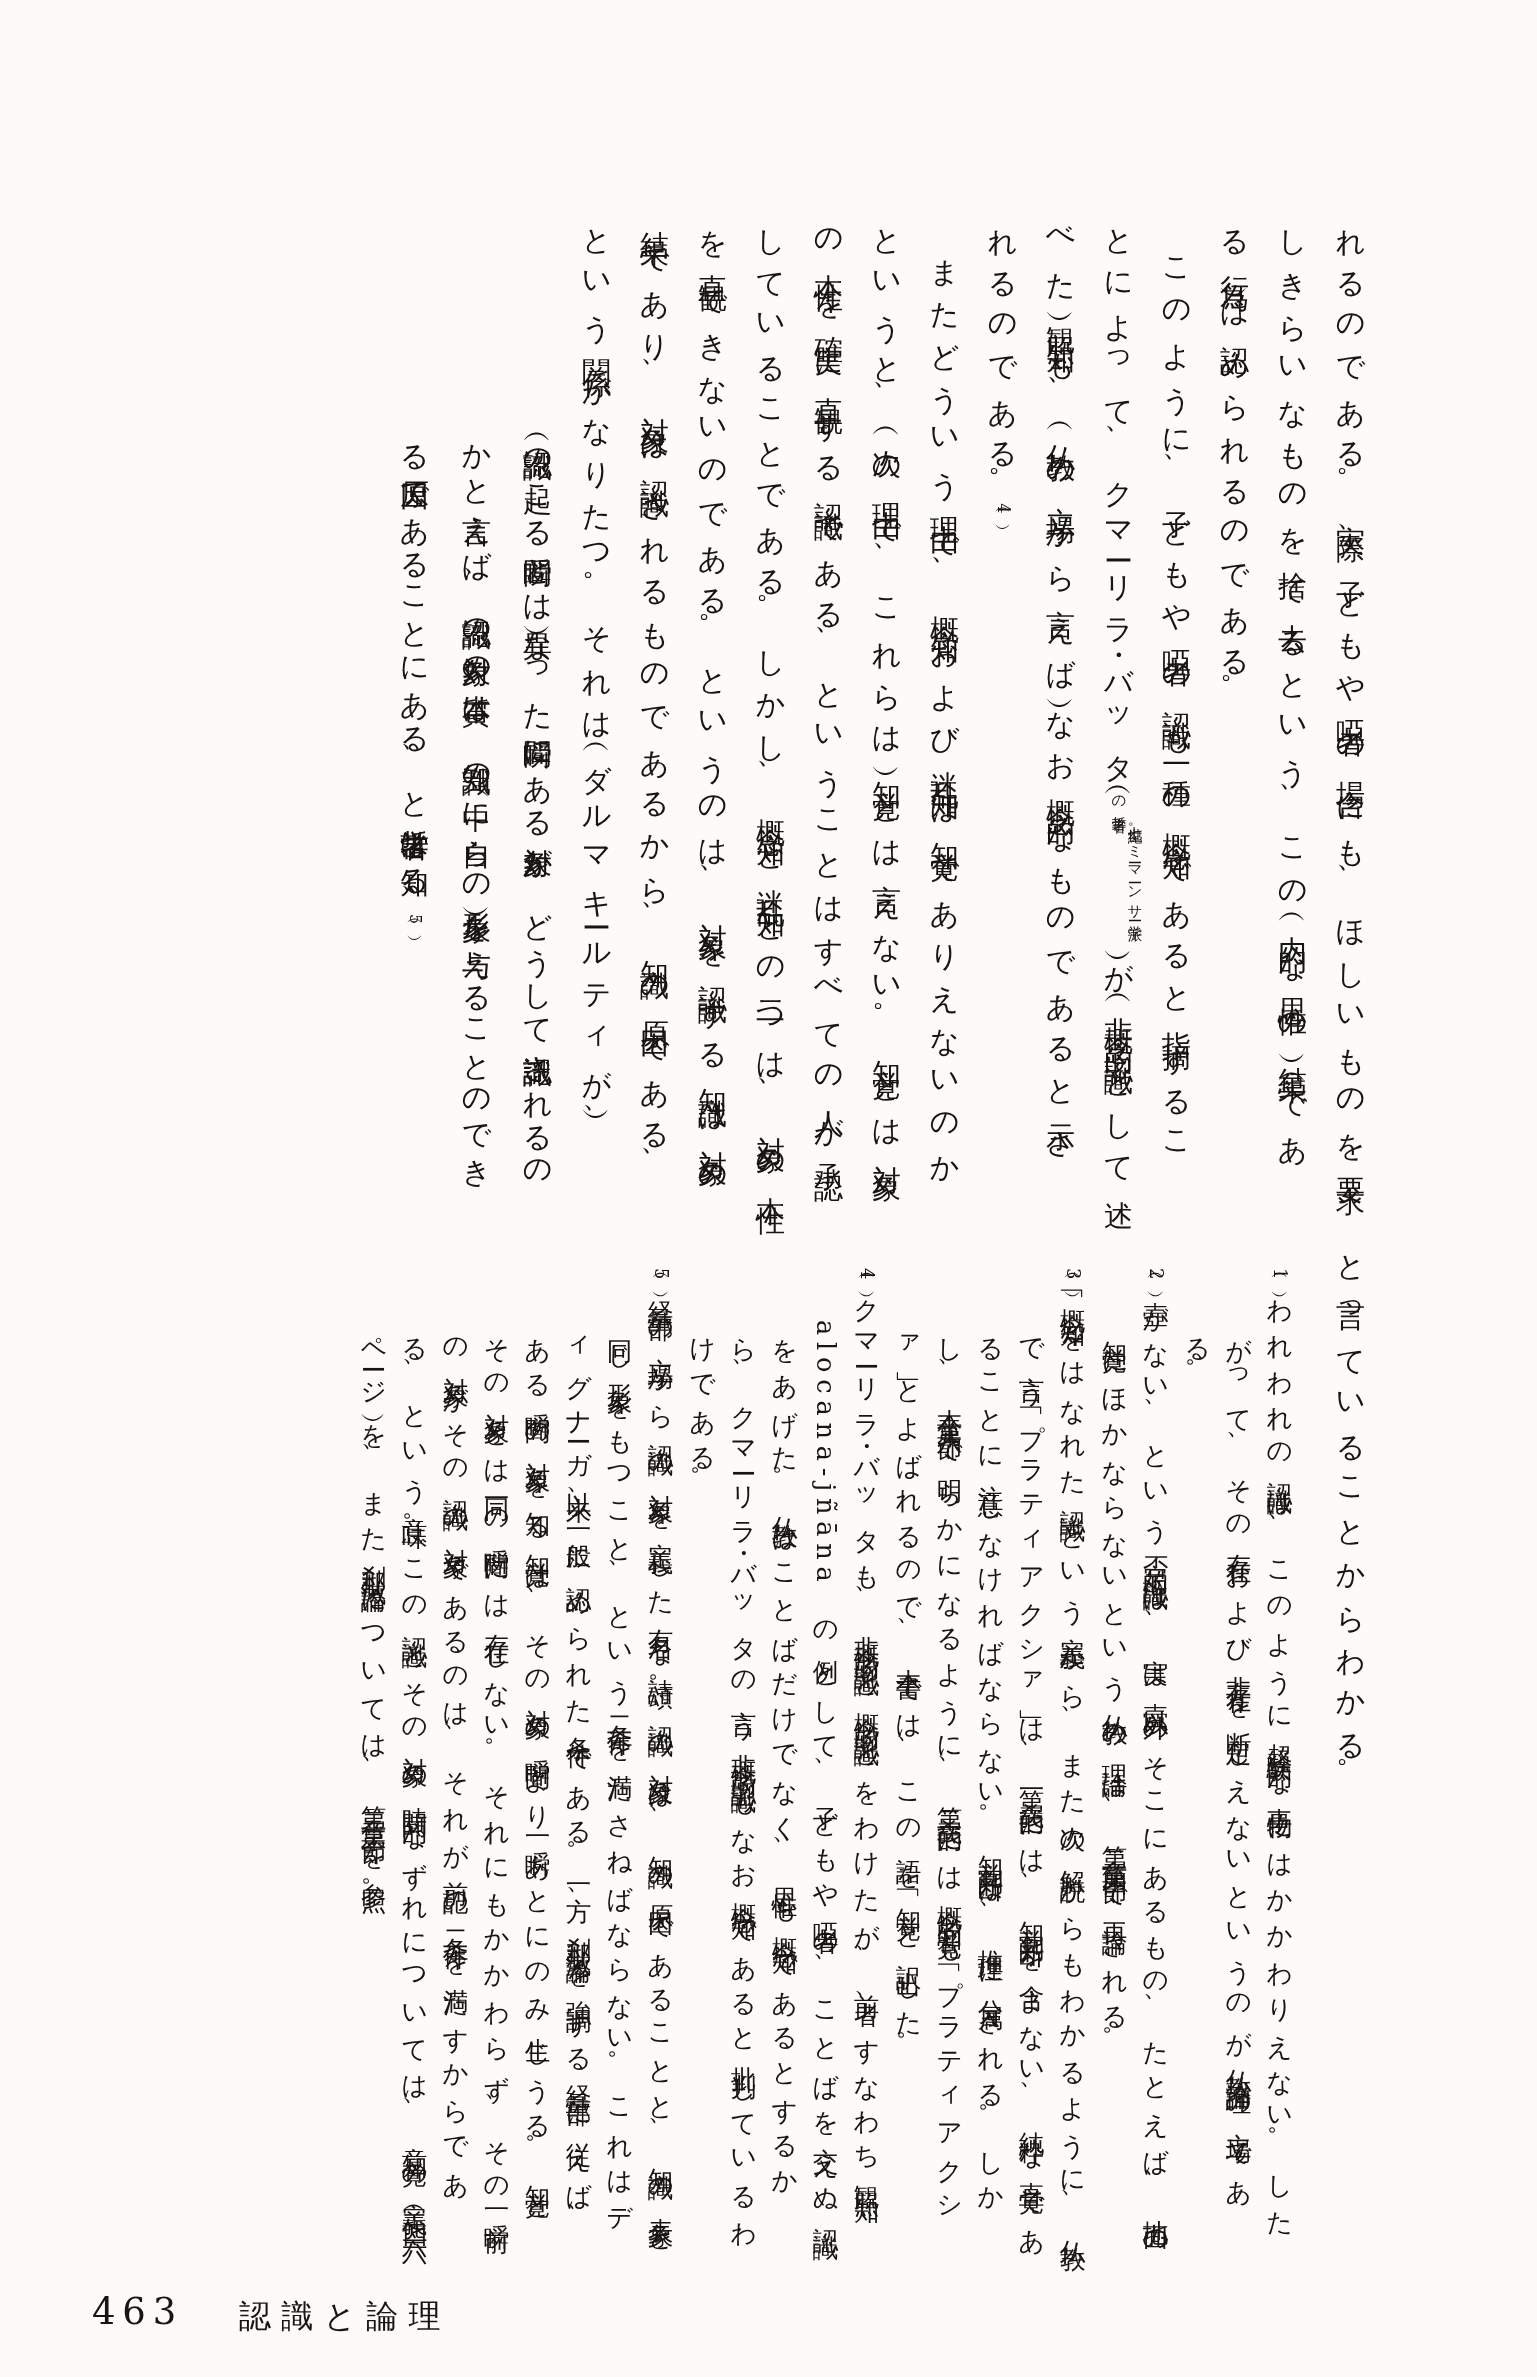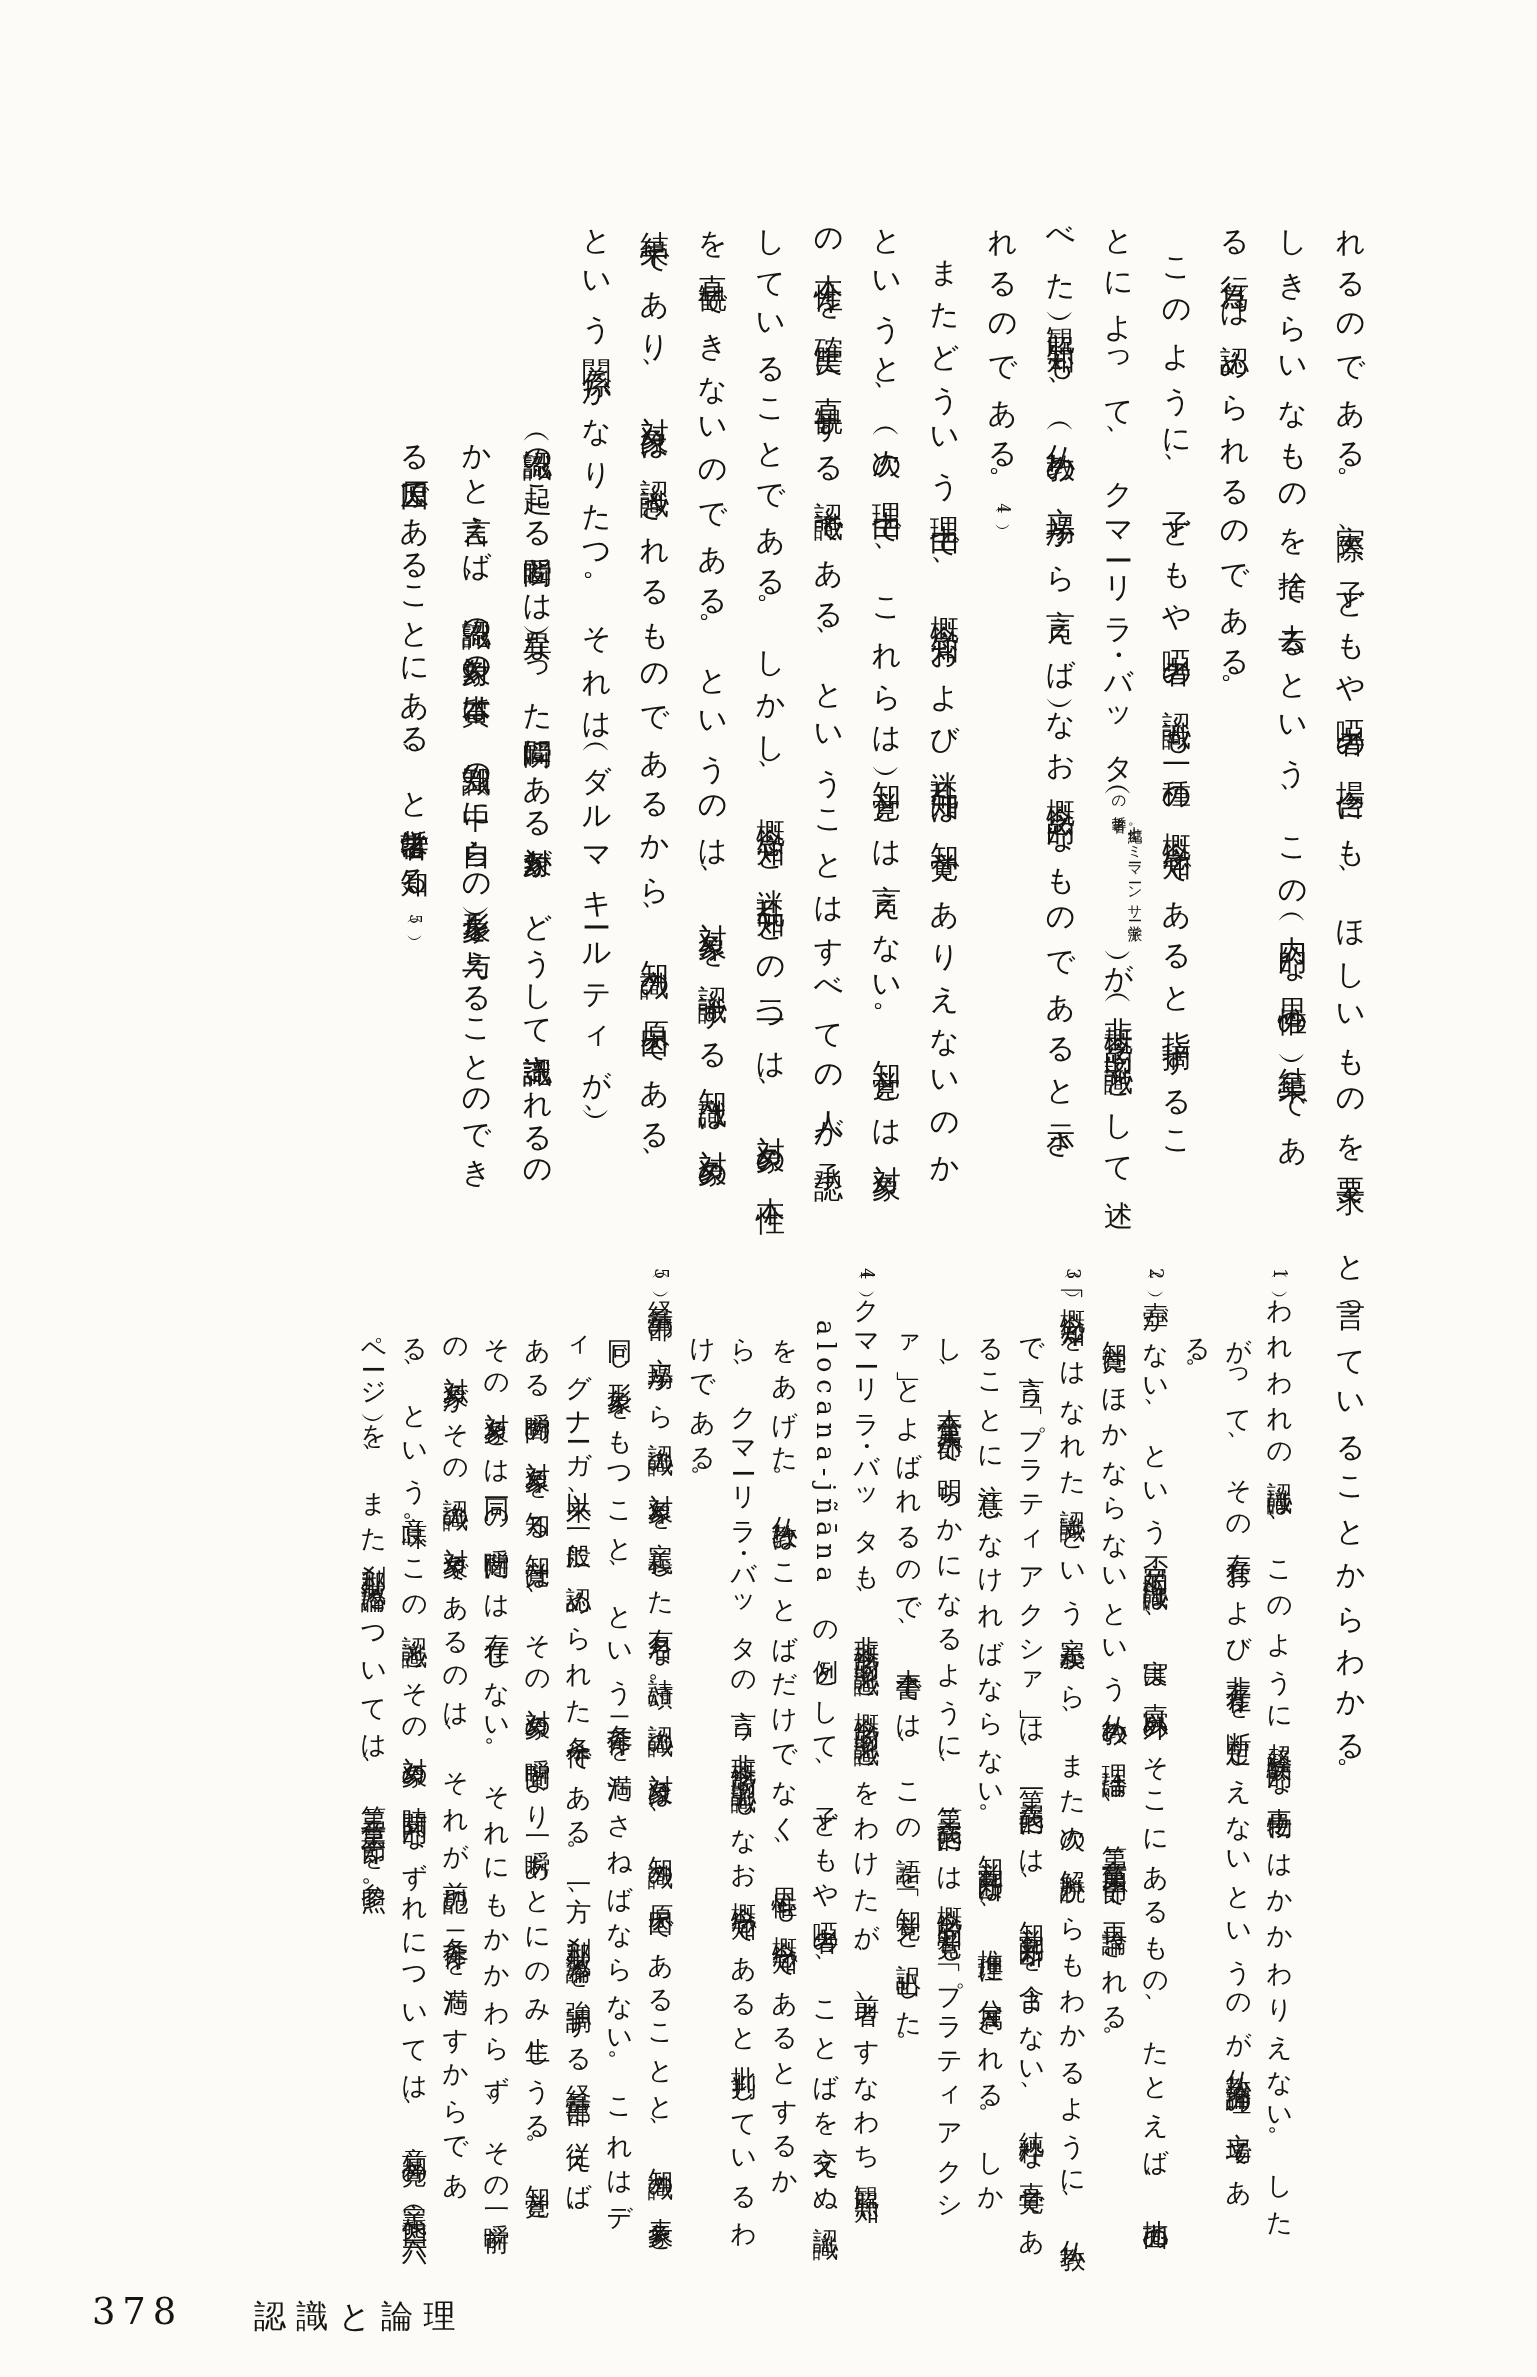--- a/index.html
+++ b/index.html
@@ -70,21 +70,21 @@
   }
   
   .footer-num{
     position:absolute;
     left:92px;top:2290px;
     font-size:37px;
     letter-spacing:6.8px;
   }
   .footer-title{
     position:absolute;
-    left:254px;top:2295px;
+    left:239px;top:2295px;
     font-size:32px;
     letter-spacing:10.2px;
   }
 </style>
 </head>
 <body>
 
 <div class="page">
 
   <section class="main-block">
@@ -104,17 +104,17 @@
 
     <p class="note"><span class="note-marker">（2）</span><span>壺がない、という否定的認識は、実は壺以外のそこにあるもの、たとえば、地面の知覚にほかならないという仏教の理論は、第二章第四節で再論される。</span></p>
 
     <p class="note"><span class="note-marker">（3）</span><span>「概念知をはなれた認識」という定義から、また次の解説からもわかるように、仏教で言う「プラティアクシァ」は、第一義的には、知覚判断を含まない、純粋な直覚であることに注意しなければならない。知覚判断は、推理に分属される。しかし、本章第八節で明らかになるように、第二義的には概念的知覚も「プラティアクシァ」とよばれるので、本書では、この語を「知覚」と訳出した。</span></p>
 
     <p class="note"><span class="note-marker">（4）</span><span>クマーリラ・バッタも、非概念的認識と概念的認識とをわけたが、前者、すなわち観照知 alocana-jñāna の例として、子どもや啞者の、ことばを交えぬ認識をあげた。仏教はことばだけでなく、思惟も概念知であるとするから、クマーリラ・バッタの言う非概念的認識もなお概念知であると批判しているわけである。</span></p>
 
     <p class="note"><span class="note-marker">（5）</span><span>経量部の立場から認識の対象を定義した有名な詩頌。認識の対象は、知識の原因であることと、知識の表象と同じ形象をもつこと、という二条件を満たさねばならない。これはディグナーガ以来、一般に認められた条件である。一方、刹那滅論を強調する経量部に従えば、ある瞬間の対象を知る知覚は、その対象の瞬間より一瞬あとにのみ生じうる。知覚とその対象とは同一の瞬間には存在しない。それにもかかわらず、その一瞬前の対象がその認識の対象であるのは、それが前記の二条件を満たすからである、という意味。この認識とその対象の時間的なずれについては、意知覚の定義（四六六ページ）を、また刹那滅論については、第三章第二節を参照。</span></p>
   </section>
 
-  <span class="footer-num">378</span>
+  <span class="footer-num">463</span>
   <span class="footer-title">認識と論理</span>
 
 </div>
 
 
 </body></html>

